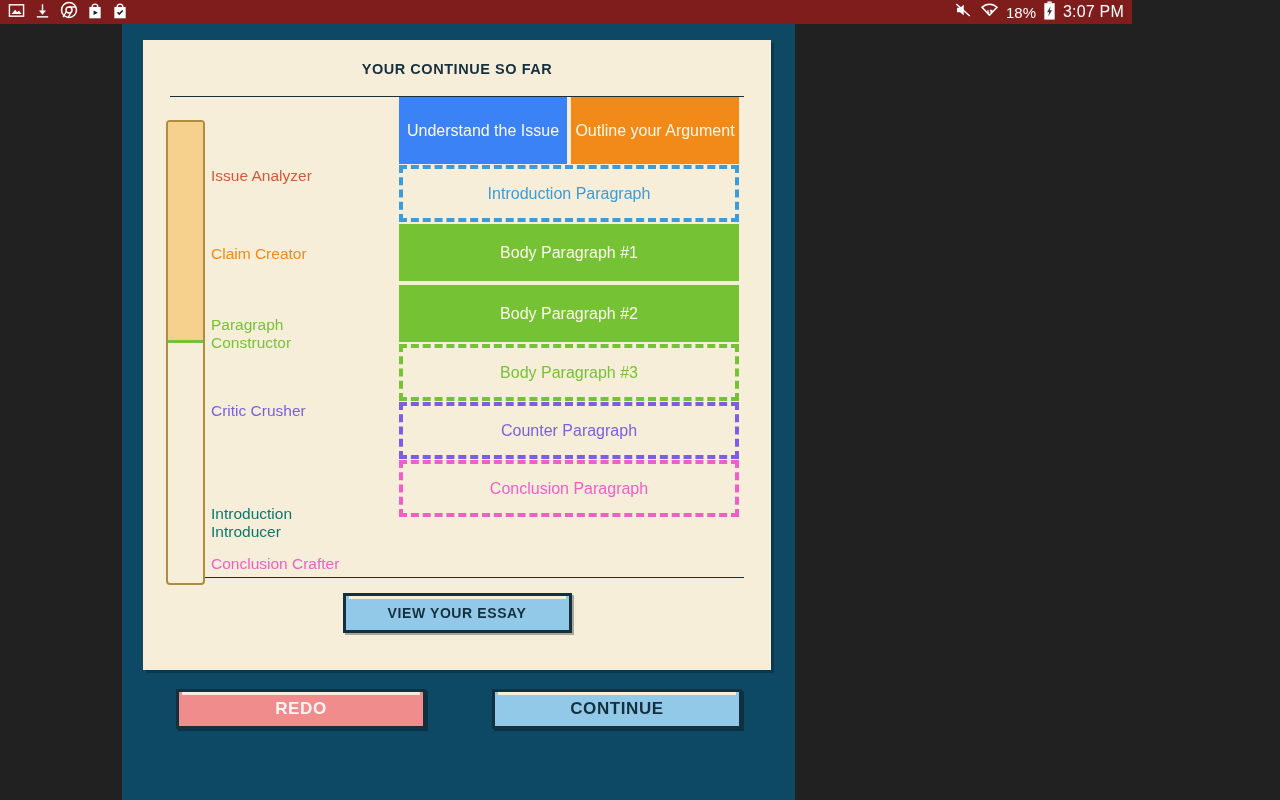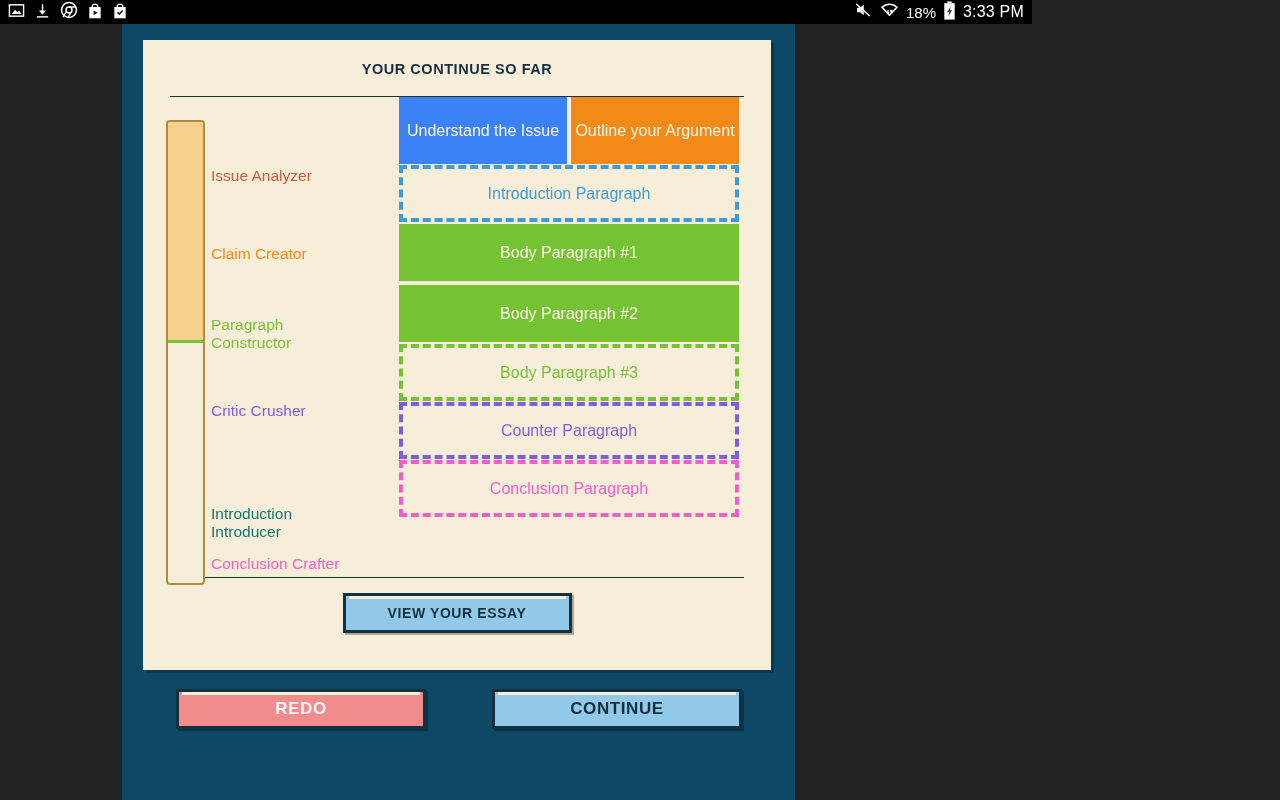--- a/index.html
+++ b/index.html
@@ -13,22 +13,22 @@
     height: 800px;
     overflow: hidden;
     font-family: "Liberation Sans", sans-serif;
     position: relative;
   }
 
   
   .statusbar {
     position: absolute;
     left: 0; top: 0;
-    width: 1032px; height: 24px;
-    background: #000000;
+    width: 1132px; height: 24px;
+    background: #7f1d1d;
     display: flex;
     align-items: center;
     justify-content: space-between;
     padding: 12px 8px;
     box-sizing: border-box;
   }
   .status-left { display: flex; align-items: center; gap: 9px; }
   .status-right { display: flex; align-items: center; gap: 7px; }
   .sicon { display: block; }
   .status-text {
@@ -256,21 +256,21 @@
         </svg>
     </span>
     <span class="status-batt">18%</span>
     <span class="sicon">
       <svg width="13" height="19" viewBox="0 0 14 22">
           <rect x="4.5" y="0.5" width="5" height="2" fill="#fff"></rect>
           <rect x="1" y="2.5" width="12" height="19" fill="#fff"></rect>
           <path d="M8.2 6l-4 7h2.4l-1 5 4.4-7.4H7.4z" fill="#3a3a3a"></path>
         </svg>
     </span>
-    <span class="status-text">3:33 PM</span>
+    <span class="status-text">3:07 PM</span>
   </div>
 </div>
 
 <div class="stage">
 
   <div class="card">
 
     <div class="card-title">YOUR CONTINUE SO FAR</div>
     <div class="rule"></div>
 

